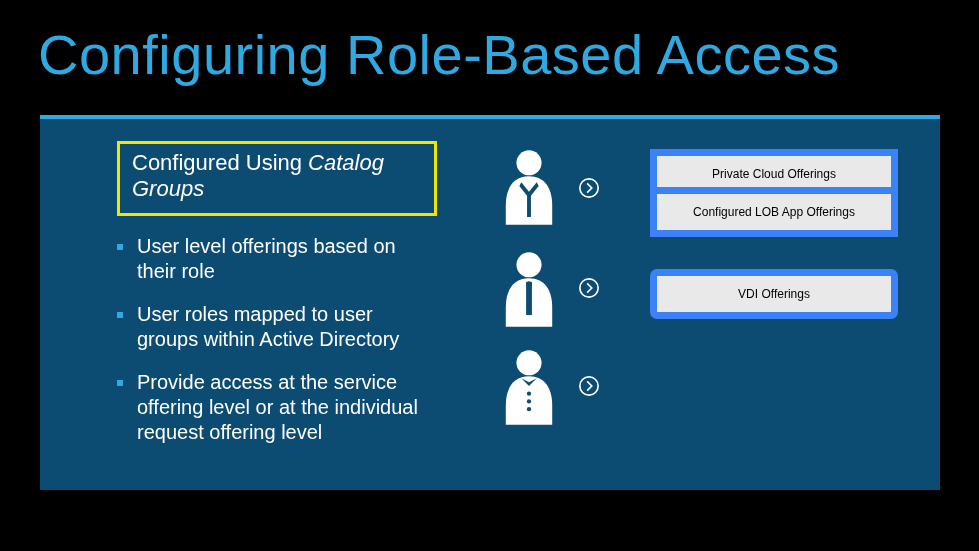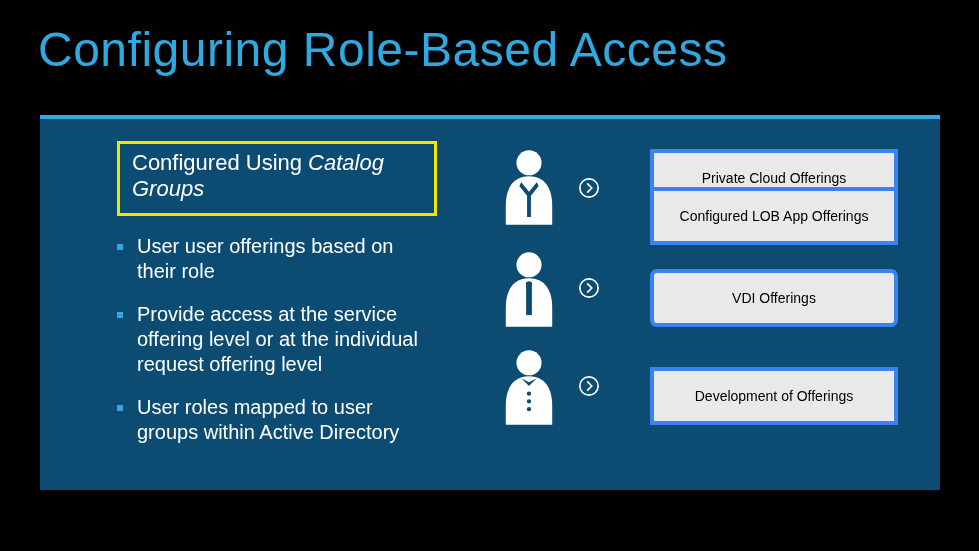--- a/index.html
+++ b/index.html
@@ -6,21 +6,21 @@
   body {
     width: 979px;
     height: 551px;
     background: #000;
     font-family: "Segoe UI", "Segoe UI Light", Arial, sans-serif;
     overflow: hidden;
     position: relative;
   }
   .slide-title {
     color: #2fa9e0;
-    font-size: 48px;
+    font-size: 56px;
     font-weight: 300;
     padding: 22px 0 0 38px;
     letter-spacing: 0.5px;
   }
   .content-panel {
     position: absolute;
     left: 40px;
     top: 115px;
     width: 900px;
     height: 375px;
@@ -76,25 +76,25 @@
   .person svg { display: block; }
   .arrow {
     position: absolute;
     width: 22px;
     height: 22px;
   }
   .arrow svg { display: block; }
   .offer-box {
     position: absolute;
     background: #e9e9e9;
-    border: 4px solid #3b82f6;
-    font-size: 14px;
+    border: 7px solid #3b82f6;
+    font-size: 12px;
     color: #000;
     text-align: center;
-    padding: 17px 6px;
+    padding: 11px 6px;
     width: 248px;
   }
 
   
   .p1 { left: 460px; top: 28px; }
   .a1 { left: 538px; top: 58px; }
   .b1 { left: 610px; top: 30px; }
   .b2 { left: 610px; top: 68px; }
 
   
@@ -114,23 +114,23 @@
 
 <div class="content-panel">
 
   <div class="left-col">
     <div class="highlight-box">
       <div class="config-label">
         <span>Configured Using </span><span class="italic">Catalog Groups</span>
       </div>
     </div>
     <ul class="bullets">
-      <li>User user offerings based on their role</li>
+      <li>User level offerings based on their role</li>
+      <li>User roles mapped to user groups within Active Directory</li>
       <li>Provide access at the service offering level or at the individual request offering level</li>
-      <li>User roles mapped to user groups within Active Directory</li>
     </ul>
   </div>
 
   <div class="person p1">
     <svg viewBox="0 0 60 80" width="58" height="78">
       <circle cx="30" cy="16" r="13" fill="#fff"></circle>
       <path d="M30 30 C14 30 6 42 6 60 L6 80 L54 80 L54 60 C54 42 46 30 30 30 Z" fill="#fff"></path>
       <path d="M22 36 L30 46 L38 36 L40 40 L32 50 L32 72 L28 72 L28 50 L20 40 Z" fill="#0d4c72"></path>
     </svg>
   </div>
@@ -168,15 +168,14 @@
       <circle cx="30" cy="56" r="2.2" fill="#0d4c72"></circle>
       <circle cx="30" cy="64" r="2.2" fill="#0d4c72"></circle>
     </svg>
   </div>
   <div class="arrow a3">
     <svg viewBox="0 0 24 24" width="22" height="22">
       <circle cx="12" cy="12" r="10" fill="none" stroke="#fff" stroke-width="1.8"></circle>
       <path d="M10 7 L15 12 L10 17" fill="none" stroke="#fff" stroke-width="1.8"></path>
     </svg>
   </div>
-  <div class="offer-box b4">Development of Offerings</div>
 
 </div>
 
 </body></html>

